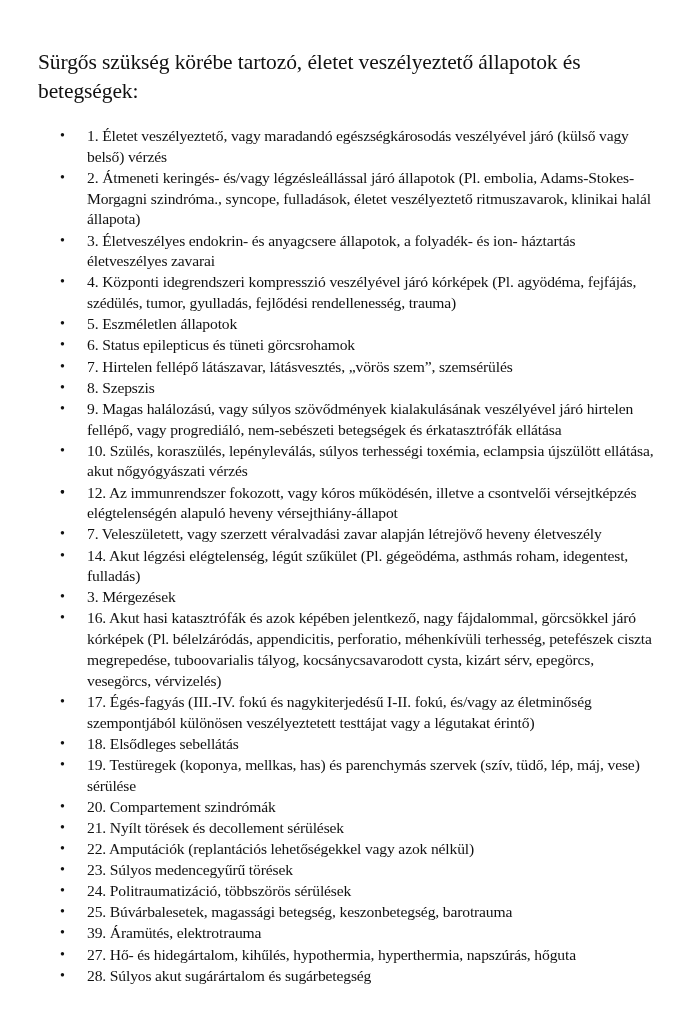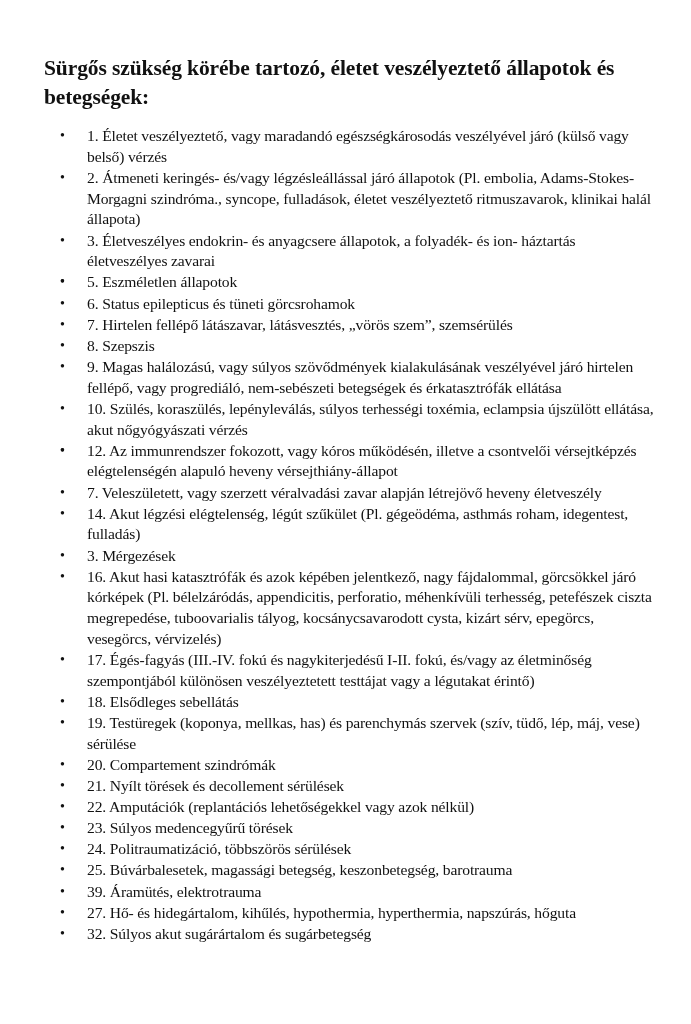--- a/index.html
+++ b/index.html
@@ -1,32 +1,32 @@
 <!DOCTYPE html>
 <html><head>
   <meta charset="utf-8">
   <style>
     html, body { margin:0; padding:0; background:#ffffff; }
     body { width:691px; height:1024px; overflow:hidden; position:relative; font-family:"Liberation Serif", serif; color:#111; }
     .page { position:absolute; left:0; top:0; width:691px; height:1024px; }
-    .title { position:absolute; left:38px; top:48px; width:620px; font-weight:bold; font-size:21.5px; line-height:29px; margin:6px; letter-spacing:-0.1px; }
+    .title { position:absolute; left:38px; top:48px; width:620px; font-weight:normal; font-size:21.5px; line-height:29px; margin:0; letter-spacing:-0.1px; }
     ul.list { position:absolute; left:0; top:126px; margin:0; padding:0; list-style:none; width:691px; }
     ul.list li { position:relative; padding-left:87px; padding-right:36px; font-size:15.6px; line-height:20.8px; margin:0 0 0.3px 0; letter-spacing:-0.15px; }
     ul.list li .bullet { position:absolute; left:60px; top:0; font-size:14px; }
   </style>
 </head>
 <body>
 
 <div class="page">
   <h1 class="title">Sürgős szükség körébe tartozó, életet veszélyeztető állapotok és betegségek:</h1>
   <ul class="list">
     <li><span class="bullet">•</span><span>1. Életet veszélyeztető, vagy maradandó egészségkárosodás veszélyével járó (külső vagy belső) vérzés</span></li>
     <li><span class="bullet">•</span><span>2. Átmeneti keringés- és/vagy légzésleállással járó állapotok (Pl. embolia, Adams-Stokes-Morgagni szindróma., syncope, fulladások, életet veszélyeztető ritmuszavarok, klinikai halál állapota)</span></li>
     <li><span class="bullet">•</span><span>3. Életveszélyes endokrin- és anyagcsere állapotok, a folyadék- és ion- háztartás életveszélyes zavarai</span></li>
-    <li><span class="bullet">•</span></li>
+    <li><span class="bullet">•</span><span>4. Központi idegrendszeri kompresszió veszélyével járó kórképek (Pl. agyödéma, fejfájás, szédülés, tumor, gyulladás, fejlődési rendellenesség, trauma)</span></li>
     <li><span class="bullet">•</span><span>5. Eszméletlen állapotok</span></li>
     <li><span class="bullet">•</span><span>6. Status epilepticus és tüneti görcsrohamok</span></li>
     <li><span class="bullet">•</span><span>7. Hirtelen fellépő látászavar, látásvesztés, „vörös szem”, szemsérülés</span></li>
     <li><span class="bullet">•</span><span>8. Szepszis</span></li>
     <li><span class="bullet">•</span><span>9. Magas halálozású, vagy súlyos szövődmények kialakulásának veszélyével járó hirtelen fellépő, vagy progrediáló, nem-sebészeti betegségek és érkatasztrófák ellátása</span></li>
     <li><span class="bullet">•</span><span>10. Szülés, koraszülés, lepényleválás, súlyos terhességi toxémia, eclampsia újszülött ellátása, akut nőgyógyászati vérzés</span></li>
     <li><span class="bullet">•</span></li>
     <li><span class="bullet">•</span><span>12. Az immunrendszer fokozott, vagy kóros működésén, illetve a csontvelői vérsejtképzés elégtelenségén alapuló heveny vérsejthiány-állapot</span></li>
     <li><span class="bullet">•</span><span>7. Veleszületett, vagy szerzett véralvadási zavar alapján létrejövő heveny életveszély</span></li>
     <li><span class="bullet">•</span><span>14. Akut légzési elégtelenség, légút szűkület (Pl. gégeödéma, asthmás roham, idegentest, fulladás)</span></li>
@@ -36,16 +36,16 @@
     <li><span class="bullet">•</span><span>18. Elsődleges sebellátás</span></li>
     <li><span class="bullet">•</span><span>19. Testüregek (koponya, mellkas, has) és parenchymás szervek (szív, tüdő, lép, máj, vese) sérülése</span></li>
     <li><span class="bullet">•</span><span>20. Compartement szindrómák</span></li>
     <li><span class="bullet">•</span><span>21. Nyílt törések és decollement sérülések</span></li>
     <li><span class="bullet">•</span><span>22. Amputációk (replantációs lehetőségekkel vagy azok nélkül)</span></li>
     <li><span class="bullet">•</span><span>23. Súlyos medencegyűrű törések</span></li>
     <li><span class="bullet">•</span><span>24. Politraumatizáció, többszörös sérülések</span></li>
     <li><span class="bullet">•</span><span>25. Búvárbalesetek, magassági betegség, keszonbetegség, barotrauma</span></li>
     <li><span class="bullet">•</span><span>39. Áramütés, elektrotrauma</span></li>
     <li><span class="bullet">•</span><span>27. Hő- és hidegártalom, kihűlés, hypothermia, hyperthermia, napszúrás, hőguta</span></li>
-    <li><span class="bullet">•</span><span>32. Súlyos akut sugárártalom és sugárbetegség</span></li>
+    <li><span class="bullet">•</span><span>28. Súlyos akut sugárártalom és sugárbetegség</span></li>
 
   </ul>
 </div>
 
 </body></html>

